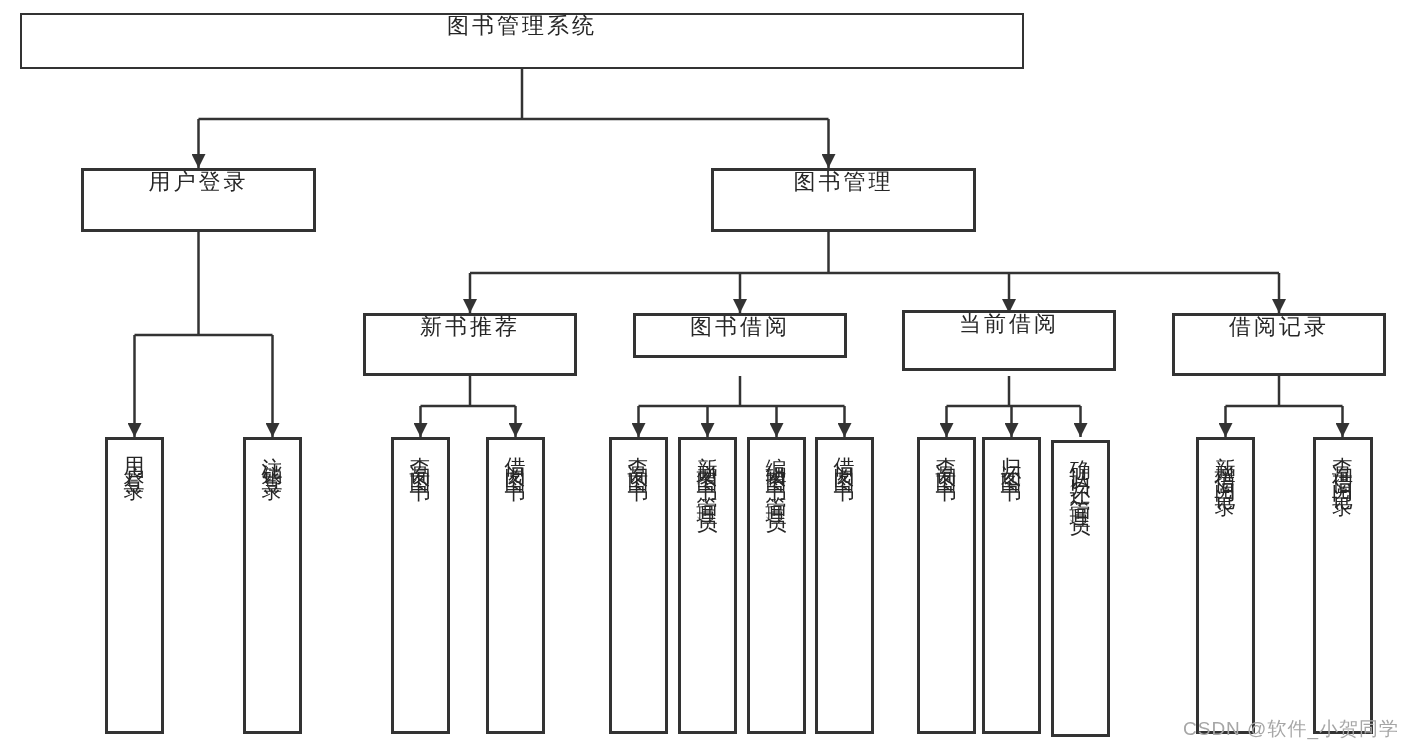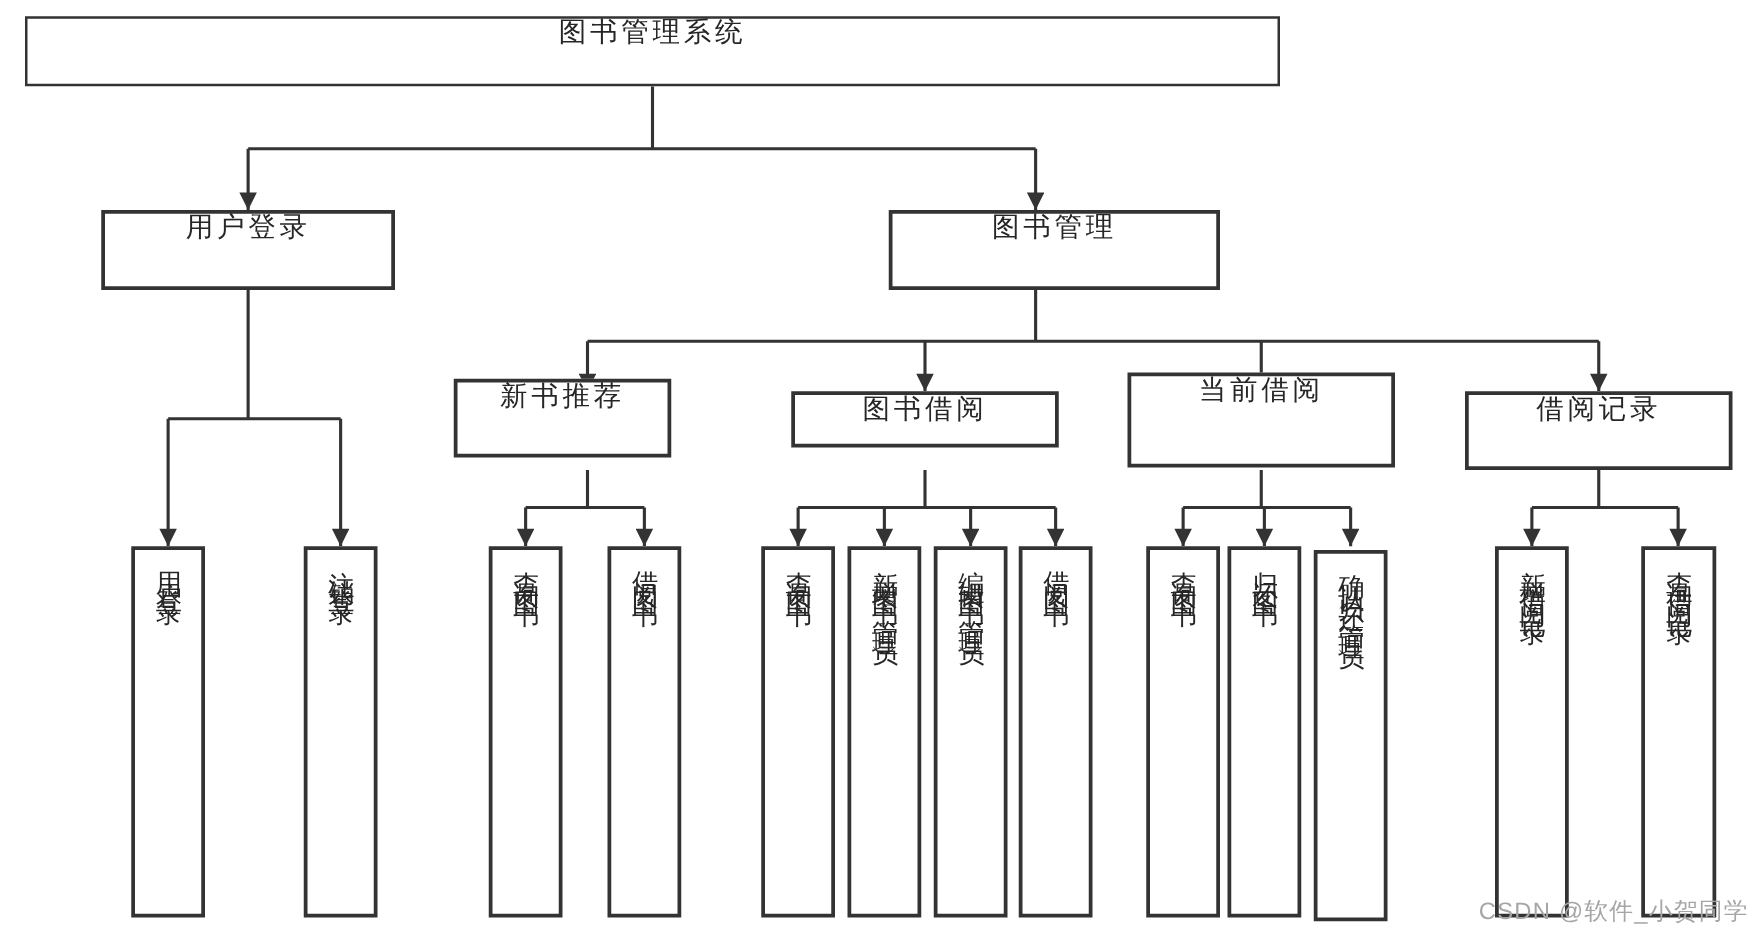--- a/index.html
+++ b/index.html
@@ -122,27 +122,27 @@
     <span>图书管理系统</span>
   </div>
 
   <div class="node hnode" style="left:81px;top:168px;width:235px;height:64px">
     <span>用户登录</span>
   </div>
   <div class="node hnode" style="left:711px;top:168px;width:265px;height:64px">
     <span>图书管理</span>
   </div>
 
-  <div class="node hnode" style="left:363px;top:303px;width:174px;height:63px">
+  <div class="node hnode" style="left:363px;top:313px;width:214px;height:63px">
     <span>新书推荐</span>
   </div>
   <div class="node hnode" style="left:633px;top:313px;width:214px;height:45px">
     <span>图书借阅</span>
   </div>
-  <div class="node hnode" style="left:902px;top:298px;width:214px;height:76px">
+  <div class="node hnode" style="left:902px;top:310px;width:214px;height:61px">
     <span>当前借阅</span>
   </div>
   <div class="node hnode" style="left:1172px;top:313px;width:214px;height:63px">
     <span>借阅记录</span>
   </div>
 
   <div class="node vnode" style="left:105px;top:437px;width:59px;height:297px">
     <span>用户登录</span>
   </div>
   <div class="node vnode" style="left:243px;top:437px;width:59px;height:297px">

